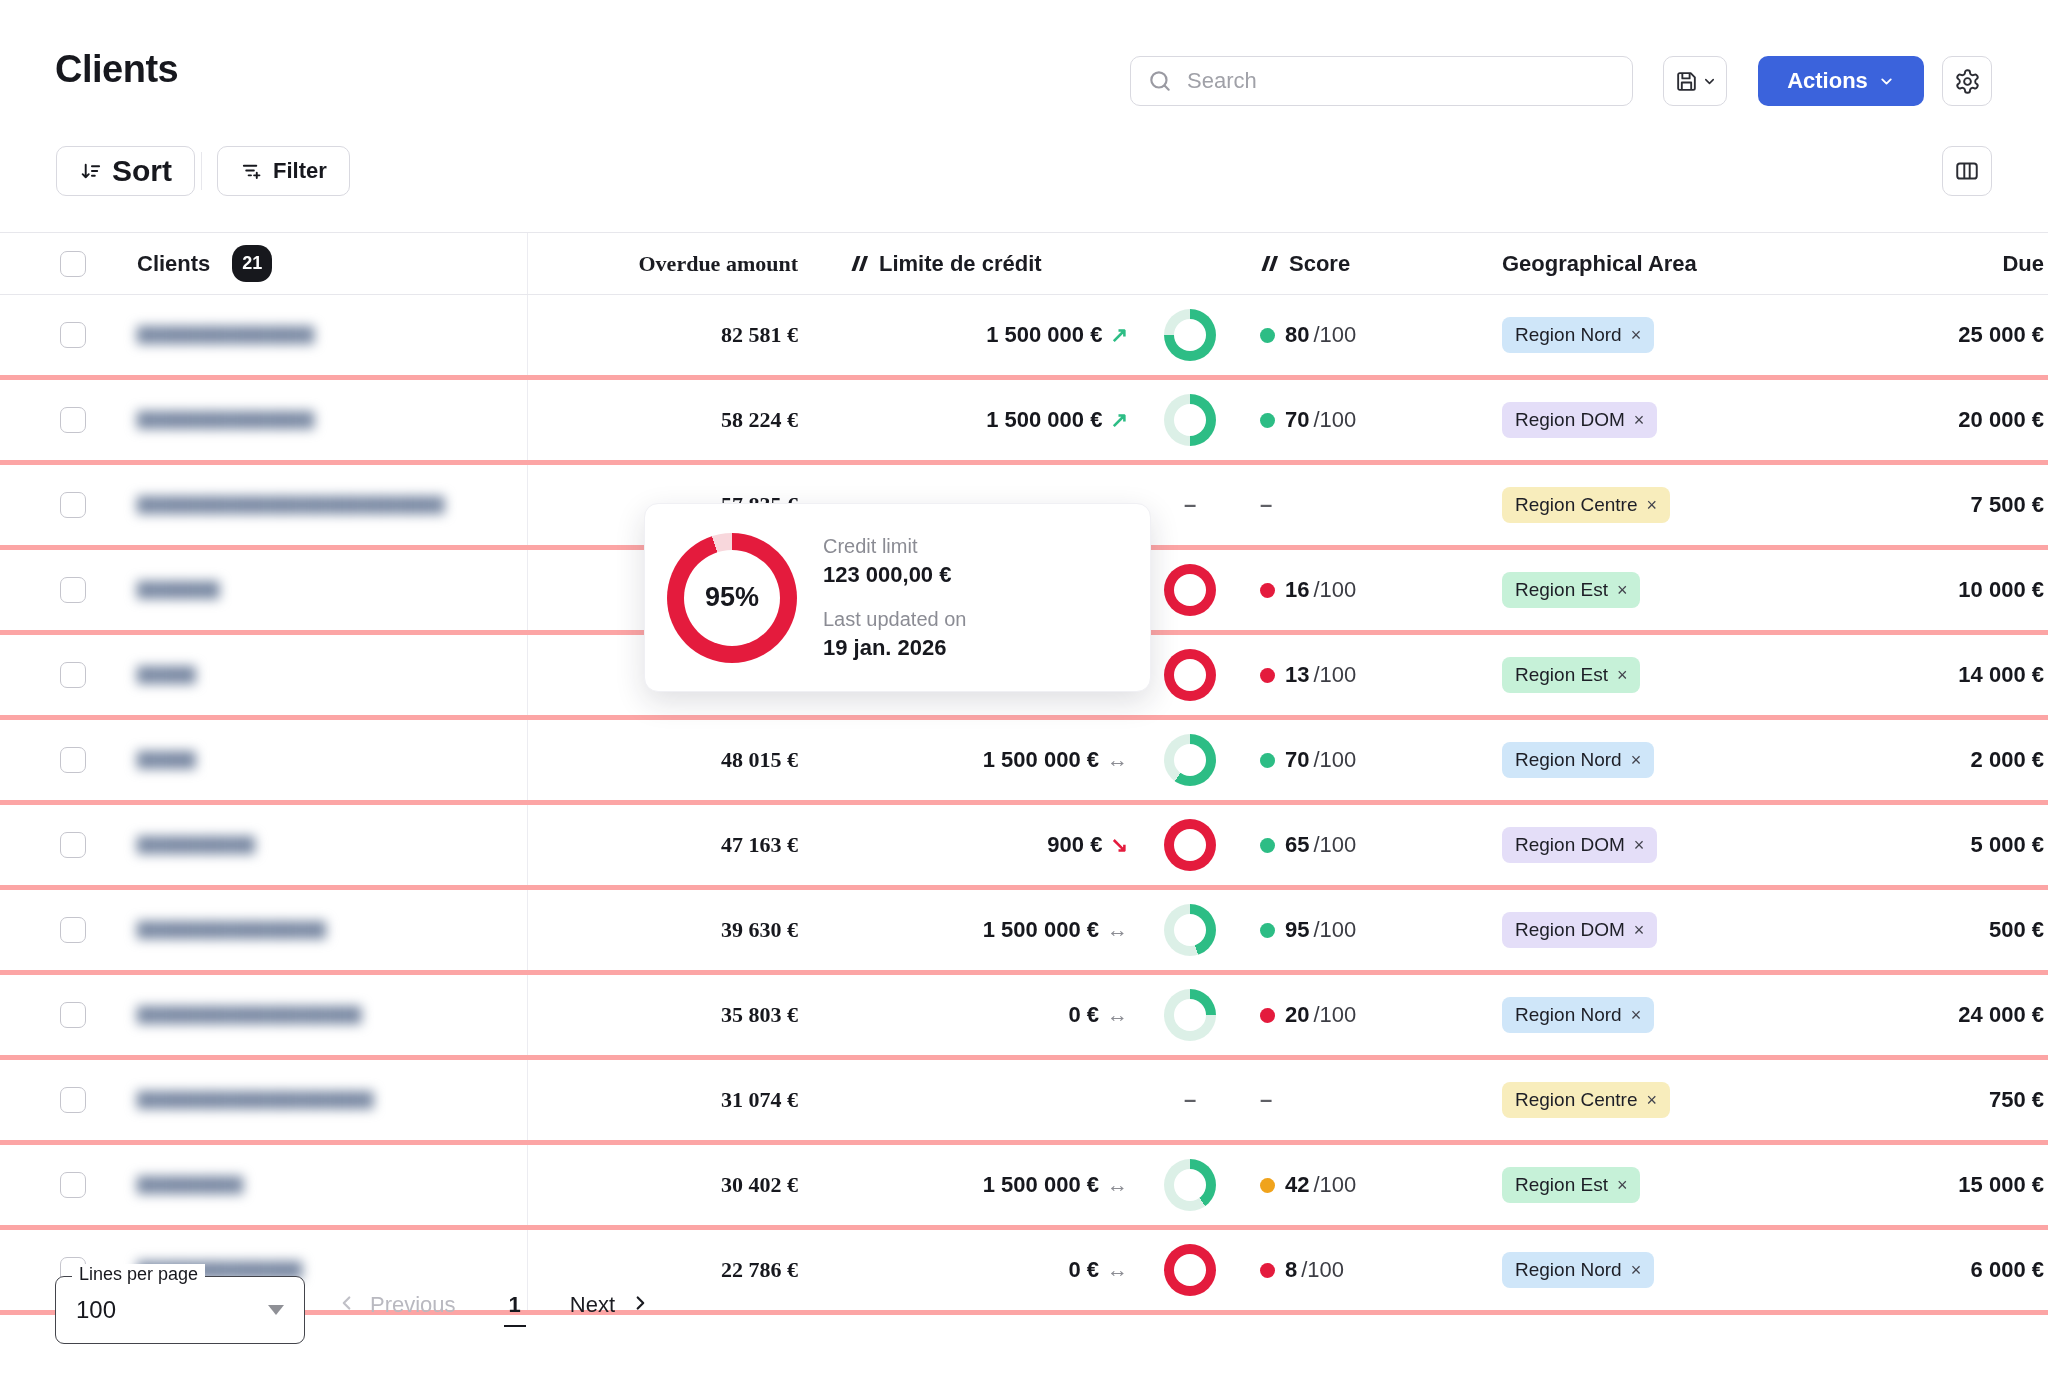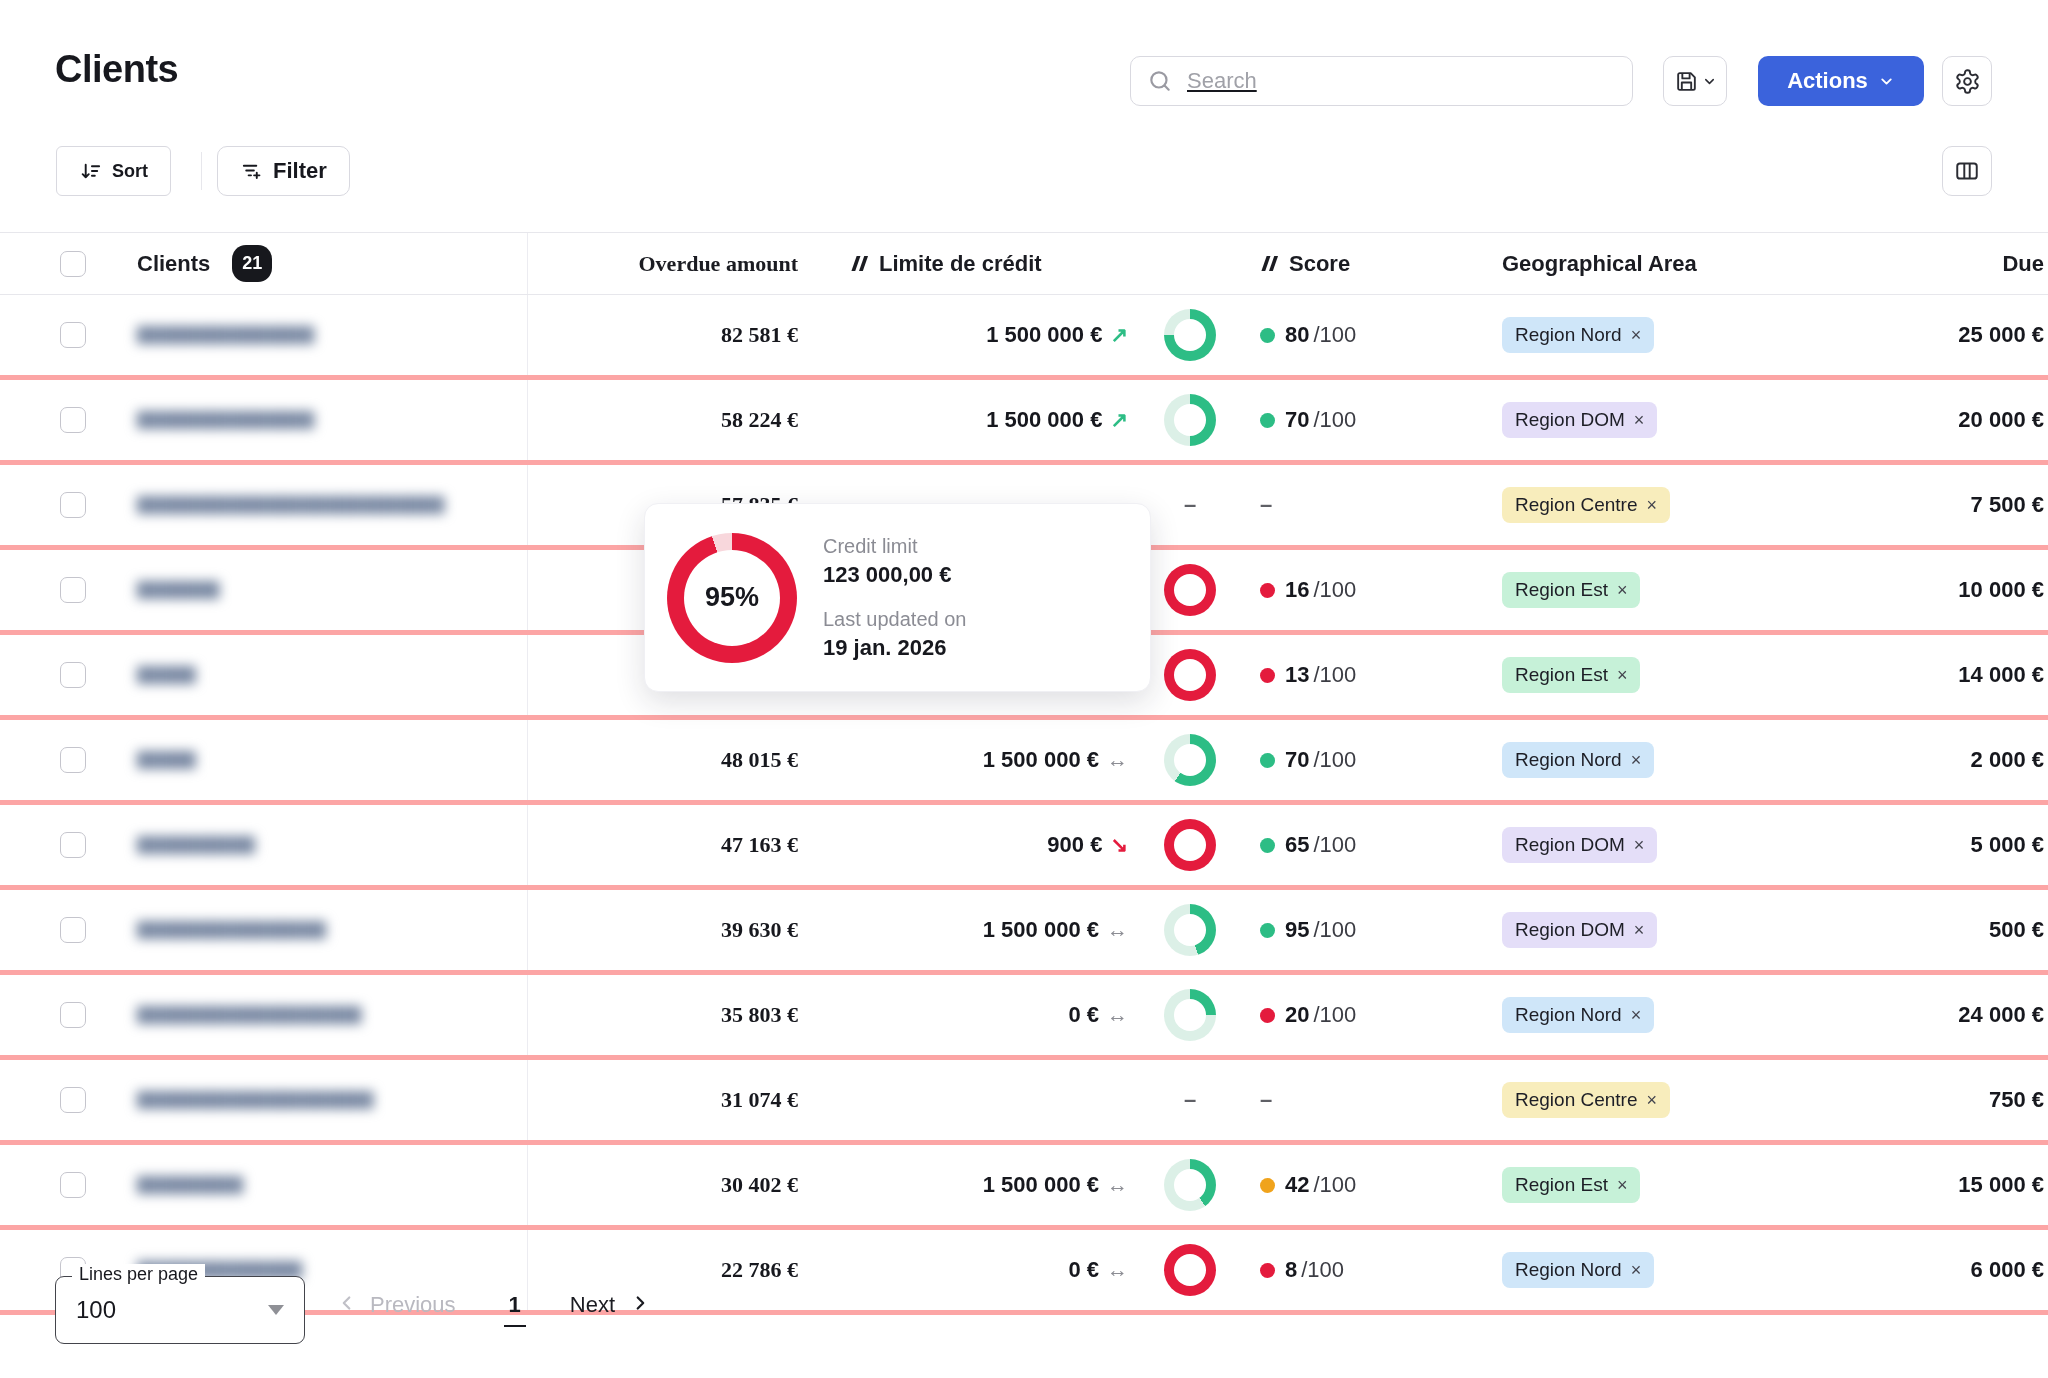--- a/index.html
+++ b/index.html
@@ -3,31 +3,31 @@
 <meta charset="utf-8">
 <style>
   html,body{margin:0;padding:0;background:#fff;}
   .page{position:relative;width:2048px;height:1378px;background:#fff;overflow:hidden;
         font-family:"Liberation Sans",sans-serif;color:#17181e;}
 
   
   .page-title{position:absolute;left:55px;top:48px;font-size:38px;font-weight:700;letter-spacing:-0.5px;}
   .search-box{position:absolute;left:1130px;top:56px;width:503px;height:50px;border:1px solid #d9d9e0;
               border-radius:10px;display:flex;align-items:center;padding:0 16px;gap:12px;box-sizing:border-box;}
-  .search-box input{border:none;outline:none;font-size:22px;flex:1;font-family:inherit;color:#17181e;background:transparent;text-decoration:underline;}
+  .search-box input{border:none;outline:none;font-size:22px;flex:1;font-family:inherit;color:#17181e;background:transparent;}
   .search-box input::placeholder{color:#a0a1a8;}
   .btn{display:flex;align-items:center;justify-content:center;box-sizing:border-box;border:1px solid #d9d9e0;
        border-radius:10px;background:#fff;cursor:pointer;}
   .save-btn{position:absolute;left:1663px;top:56px;width:64px;height:50px;gap:3px;}
   .actions-btn{position:absolute;left:1758px;top:56px;width:166px;height:50px;border:none;
                color:#fff;font-size:22px;font-weight:700;gap:10px;}
   .gear-btn{position:absolute;left:1942px;top:56px;width:50px;height:50px;}
 
   
-  .sort-btn{position:absolute;left:56px;top:146px;height:50px;padding:0 22px;gap:10px;font-size:18px;font-weight:700;border-radius:6px;}
+  .sort-btn{position:absolute;left:56px;top:146px;height:50px;padding:0 22px;gap:10px;font-size:30px;font-weight:700;}
   .filter-btn{position:absolute;left:217px;top:146px;height:50px;padding:0 22px;gap:10px;font-size:22px;font-weight:700;}
   .toolbar-divider{position:absolute;left:201px;top:152px;width:1px;height:38px;background:#e7e7ec;}
   .columns-btn{position:absolute;left:1942px;top:146px;width:50px;height:50px;}
 
   
   .table{position:absolute;left:0;top:232px;width:2048px;}
   .trow{display:grid;grid-template-columns:90px 438px 270px 352px 80px 220px 340px 258px;height:80px;
         border-bottom:5px solid #fca5a5;}
   .thead{height:61px;border-top:1px solid #e7e7ec;border-bottom:1px solid #e7e7ec;}
   .c{display:flex;align-items:center;box-sizing:border-box;}

